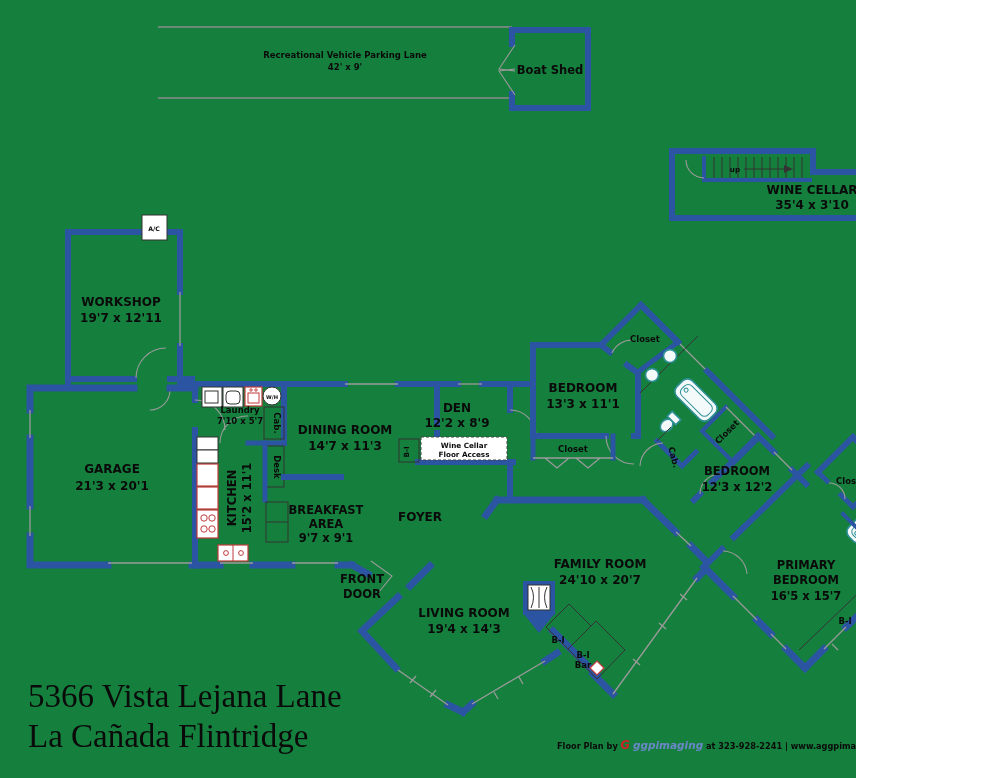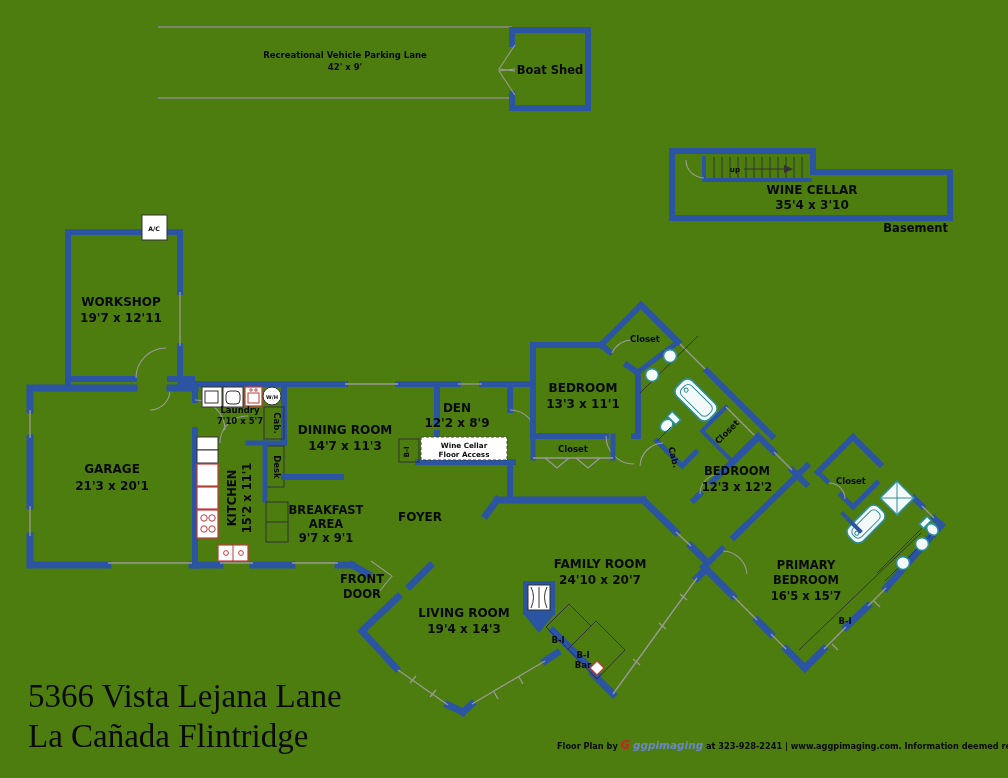--- a/index.html
+++ b/index.html
@@ -1,16 +1,16 @@
 <!DOCTYPE html>
 <html><head>
 <meta charset="utf-8">
 <style>
   html,body{margin:0;padding:0;background:#fff;}
-  .plan{position:relative;width:1008px;height:778px;background:#4d7c0f;overflow:hidden;text-decoration:underline;}
+  .plan{position:relative;width:856px;height:778px;background:#15803d;overflow:hidden;text-decoration:underline;}
   svg{display:block;}
   
   .w7{stroke:#2b55a2;stroke-width:7;fill:none;stroke-linecap:square;}
   .w6{stroke:#2b55a2;stroke-width:6;fill:none;stroke-linecap:square;}
   .w5{stroke:#2b55a2;stroke-width:5;fill:none;stroke-linecap:square;}
   .w4{stroke:#2b55a2;stroke-width:4;fill:none;stroke-linecap:square;}
   .wf{fill:#2b55a2;stroke:none;}
   
   .win{stroke:#9a9a9a;stroke-width:1.3;fill:none;}
   .rv{stroke:#8a8a8a;stroke-width:1.5;fill:none;}

